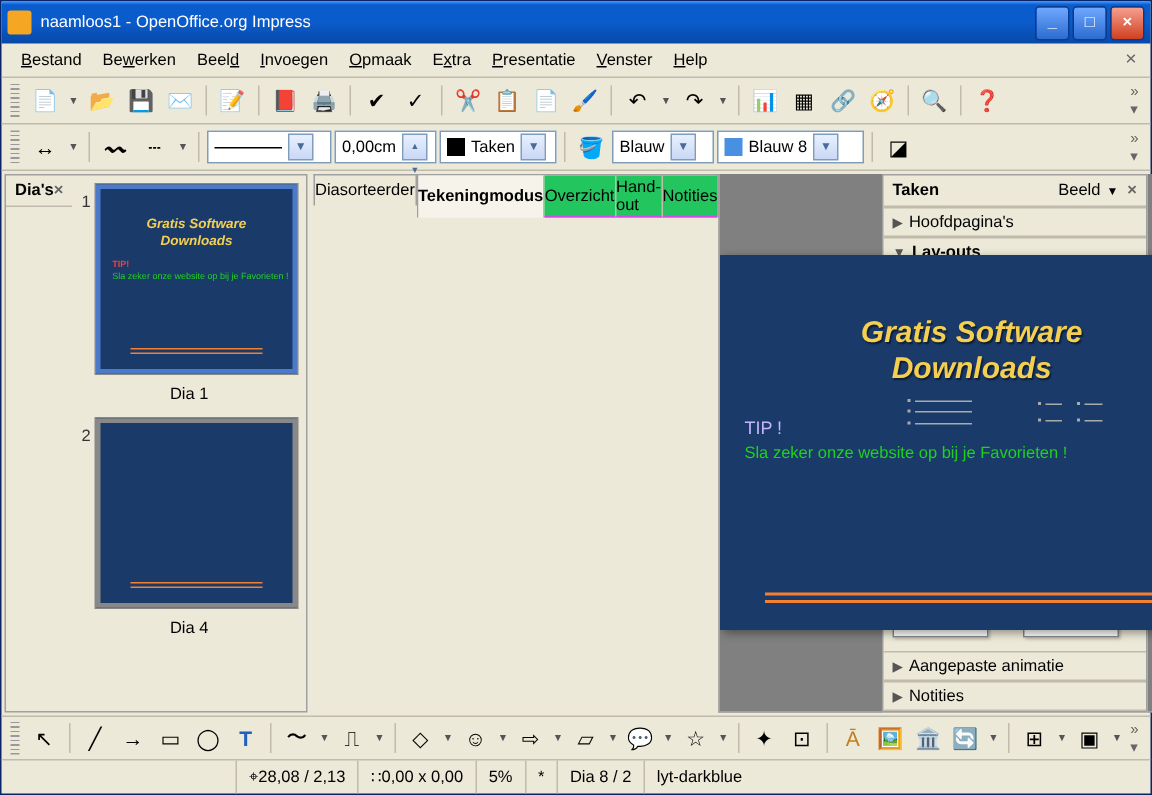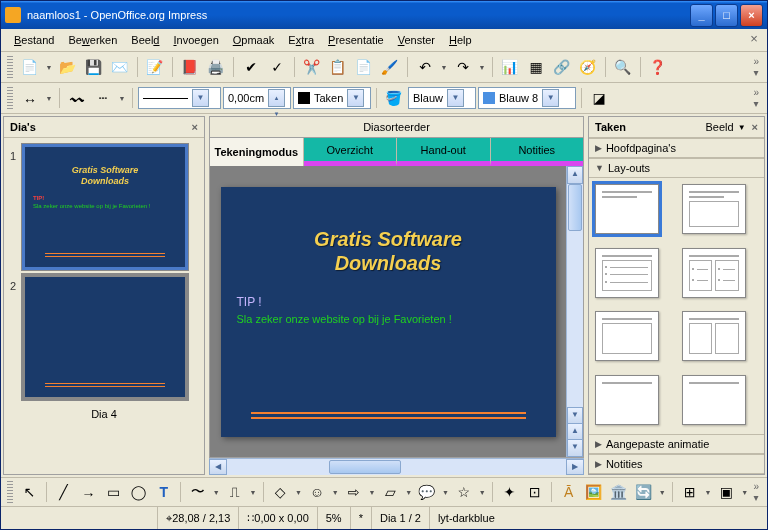--- a/index.html
+++ b/index.html
@@ -18,36 +18,36 @@
 .tbtn{width:22px;height:22px;border:1px solid transparent;border-radius:3px;display:flex;align-items:center;justify-content:center;font-size:14px}
 .tbtnd{width:10px;display:flex;align-items:center;justify-content:center;font-size:7px;color:#555}
 .sep{width:1px;height:20px;background:#c0bbaa;margin:0 3px}
 .grip{width:6px;height:22px;background:repeating-linear-gradient(to bottom,#999 0 1px,transparent 1px 3px);margin-right:3px}
 .more{margin-left:auto;color:#666;font-size:10px;padding:2px}
 .combo{height:20px;border:1px solid #7f9db9;background:#fff;display:flex;align-items:center;padding:0 2px 0 4px;font-size:11px}
 .combo .dd{width:15px;height:16px;background:linear-gradient(to bottom,#e8f0ff,#c8d8f5);border:1px solid #7f9db9;margin-left:4px;text-align:center;font-size:8px;line-height:16px;color:#4a6a9a}
 .swatch{width:12px;height:12px;display:inline-block;margin-right:4px}
 .linesw{width:45px;height:1px;background:#000}
 .content{flex:1;display:flex;min-height:0}
-.slide-panel{width:200px;border:1px solid #a0a0a0;margin:2px;display:flex;flex-direction:column;background:#ece9d8}
+.slide-panel{width:200px;border:1px solid #a0a0a0;margin:2px;display:flex;flex-direction:row;background:#ece9d8}
 .panel-hdr{height:20px;display:flex;align-items:center;padding:0 6px;font-weight:bold;border-bottom:1px solid #c0bbaa}
 .panel-hdr .x{margin-left:auto;color:#666;cursor:default}
 .slides-area{flex:1;overflow:auto;padding:6px}
 .slide-row{display:flex;margin-bottom:4px}
 .slide-num{width:12px;padding-top:6px;color:#333}
 .thumb{width:160px;height:120px;background:#1a3a6a;border:3px solid #4a7ac8;box-shadow:0 0 0 1px #888;position:relative}
 .thumb-title{color:#f5d050;font-weight:bold;font-style:italic;font-size:9px;text-align:center;margin-top:18px;line-height:1.2}
 .thumb-tip{color:#f04040;font-size:6px;margin:8px 0 0 8px;font-weight:bold}
 .thumb-fav{color:#20d020;font-size:6px;margin:2px 0 0 8px}
 .thumb-underline{position:absolute;bottom:10px;left:20px;right:20px;height:2px;border-top:1px solid #f58030;border-bottom:1px solid #f58030}
 .dia-label{text-align:center;padding:4px 0 10px}
-.center-panel{flex:1;display:flex;flex-direction:column;margin:2px;min-width:0}
+.center-panel{flex:1;display:flex;flex-direction:row;margin:2px;min-width:0}
 .sorter-hdr{height:20px;text-align:center;border:1px solid #a0a0a0;border-bottom:none;display:flex;align-items:center;justify-content:center;background:#ece9d8}
 .tabs{height:28px;display:flex;border:1px solid #a0a0a0;border-bottom:none;background:#f5f3ea}
-.tab{flex:1;display:flex;align-items:center;justify-content:center;border-right:1px solid #c0bbaa;border-bottom:5px solid #d946ef;background:#14b8a6;cursor:default}
+.tab{flex:1;display:flex;align-items:center;justify-content:center;border-right:1px solid #c0bbaa;border-bottom:1px solid #d946ef;background:#22c55e;cursor:default}
 .tab.active{background:#f5f3ea;border-bottom:none;font-weight:bold}
 .tab:last-child{border-right:none}
 .editor-wrap{flex:1;border:1px solid #a0a0a0;border-top:none;display:flex;background:#808080;min-height:0}
 .editor{flex:1;display:flex;align-items:center;justify-content:center;overflow:hidden;position:relative}
 .slide-lg{width:335px;height:250px;background:#1a3a6a;box-shadow:2px 2px 6px rgba(0,0,0,.4);position:relative}
 .slide-lg-title{color:#f5d050;font-weight:bold;font-style:italic;font-size:20px;text-align:center;margin-top:40px;line-height:1.2;text-shadow:1px 1px 1px rgba(0,0,0,.5)}
 .slide-lg-tip{color:#c4b5fd;font-size:12px;margin:20px 0 0 16px;font-weight:normal}
 .slide-lg-fav{color:#20d020;font-size:11px;margin:4px 0 0 16px}
 .slide-lg-ul{position:absolute;bottom:18px;left:30px;right:30px;border-top:2px solid #f58030;border-bottom:2px solid #f58030;height:3px}
 .vscroll{width:16px;background:#d8e4f8;border-left:1px solid #a0b8d8;position:relative}
@@ -186,20 +186,21 @@
       <div class="slides-area">
         <div class="slide-row">
           <div class="slide-num">1</div>
           <div class="thumb">
             <div class="thumb-title">Gratis Software<br>Downloads</div>
             <div class="thumb-tip">TIP!</div>
             <div class="thumb-fav">Sla zeker onze website op bij je Favorieten !</div>
             <div class="thumb-underline"></div>
           </div>
         </div>
+        <div class="dia-label">Dia 1</div>
         <div class="slide-row">
           <div class="slide-num">2</div>
           <div class="thumb" style="border-color:#888">
             <div class="thumb-underline" style="bottom:10px"></div>
           </div>
         </div>
         <div class="dia-label">Dia 4</div>
       </div>
     </div>
 
@@ -243,21 +244,21 @@
         <span style="margin-left:auto;font-weight:normal">Beeld</span>
         <span style="margin:0 4px;font-size:8px">▼</span>
         <span class="x" style="margin-left:2px">×</span>
       </div>
       <div class="task-sub">
           <span class="tri">▶</span>
           <span>Hoofdpagina's</span>
         </div>
       <div class="task-sub">
           <span class="tri">▼</span>
-          <span style="font-weight:normal">Lay-outs</span>
+          <span style="font-weight:bold">Lay-outs</span>
         </div>
       <div class="layouts">
         <div class="layout-thumb sel">
             <div class="lt-line"></div>
             <div class="lt-line" style="width:70%"></div>
           </div>
         <div class="layout-thumb">
             <div class="lt-line"></div>
             <div class="lt-line" style="width:70%"></div>
             <div class="lt-box"></div>
@@ -356,17 +357,17 @@
       <div class="tbtnd">▼</div>
     <div class="more">»<br>▾</div>
   </div>
 
   <div class="statusbar">
     <div class="status-cell" style="width:140px"></div>
     <div class="status-cell">⌖ <span>28,08 / 2,13</span></div>
     <div class="status-cell">∷ <span>0,00 x 0,00</span></div>
     <div class="status-cell">5%</div>
     <div class="status-cell">*</div>
-    <div class="status-cell">Dia 1 / 2</div>
+    <div class="status-cell">Dia 8 / 2</div>
     <div class="status-cell" style="flex:1;border-right:none">lyt-darkblue</div>
   </div>
 
 </div>
 
 </body></html>

